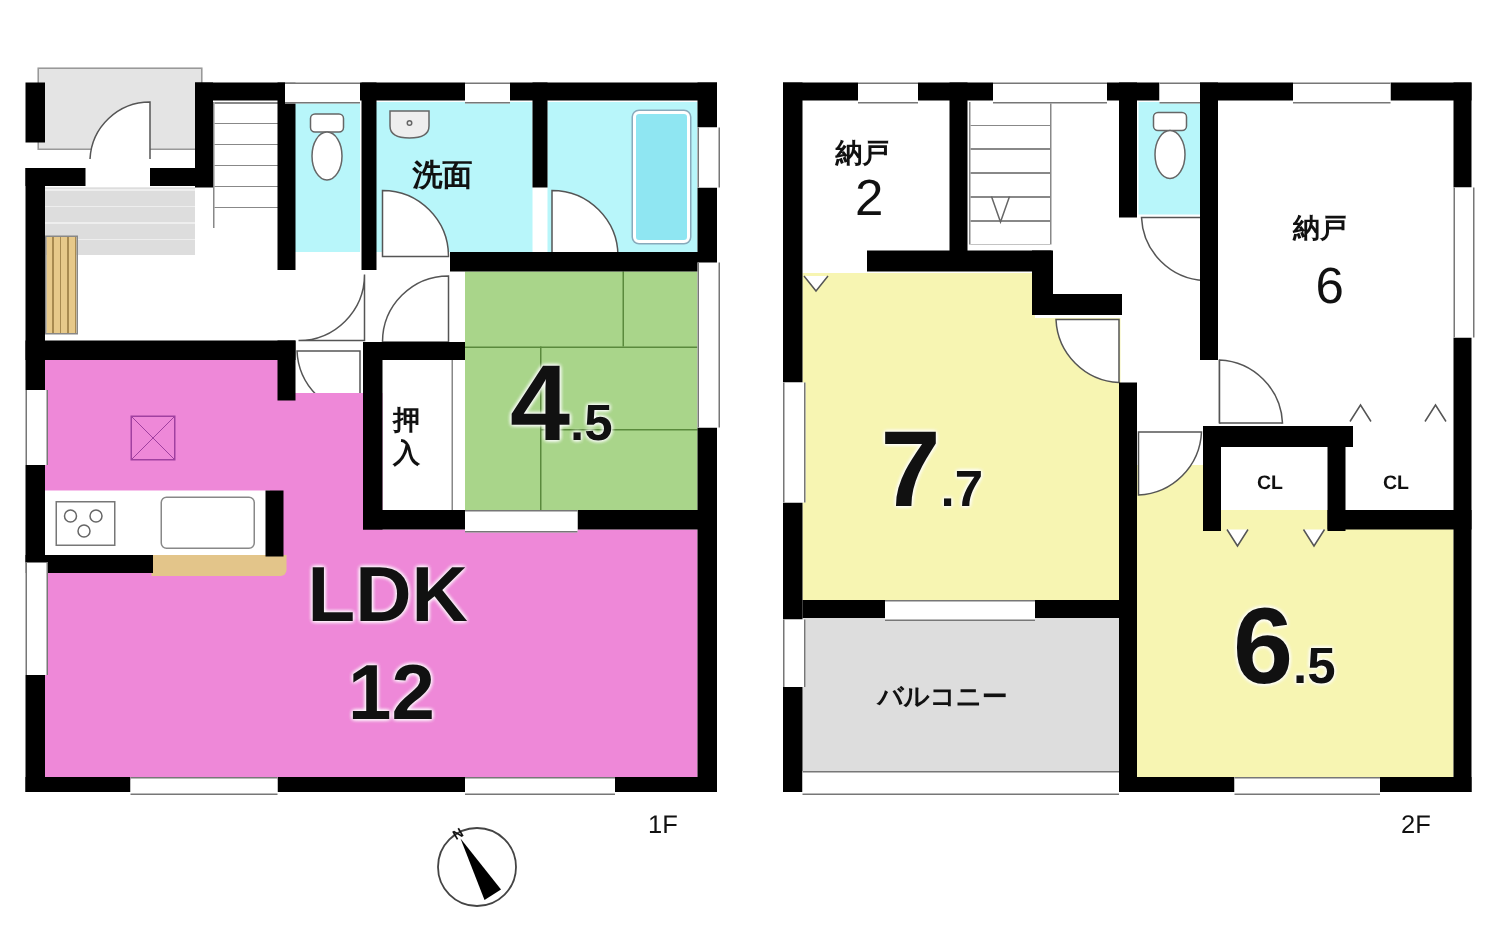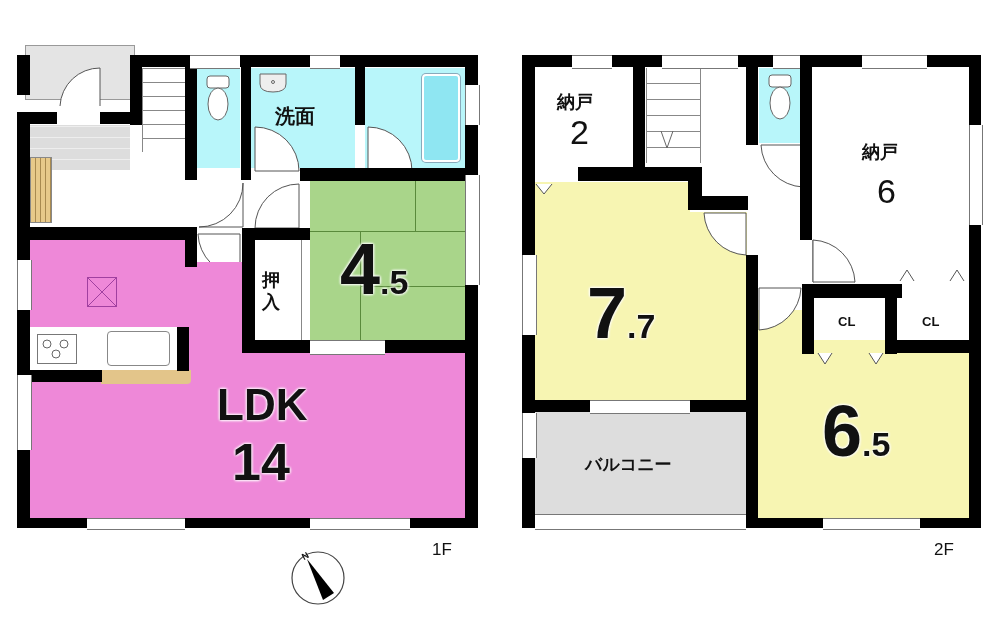--- a/index.html
+++ b/index.html
@@ -81,22 +81,22 @@
 
   <div class="abs" style="left:30px;top:327px;width:150px;height:43px;background:#fff;"></div>
   <div class="abs" style="left:37px;top:334px;width:40px;height:30px;border:1px solid #777;"></div>
   <svg style="left:37px;top:334px" width="40" height="30">
       <circle cx="10" cy="10" r="4" fill="none" stroke="#666"></circle>
       <circle cx="27" cy="10" r="4" fill="none" stroke="#666"></circle>
       <circle cx="19" cy="20" r="4" fill="none" stroke="#666"></circle>
     </svg>
   <div class="abs" style="left:107px;top:331px;width:63px;height:35px;border:1px solid #888;border-radius:4px;"></div>
   <div class="abs" style="left:101px;top:370px;width:90px;height:14px;background:#e3c58a;border-radius:0 0 4px 0;"></div>
-  <div class="abs big" style="left:205px;top:380px;font-size:44px;margin-left:12px;">LDK</div>
-  <div class="abs big" style="left:232px;top:432px;font-size:52px;">14</div>
+  <div class="abs big" style="left:205px;top:367px;font-size:52px;">LDK</div>
+  <div class="abs big" style="left:232px;top:432px;font-size:52px;">12</div>
 
   <div class="wall" style="left:17px;top:55px;width:13px;height:40px;"></div>
   <div class="wall" style="left:17px;top:112px;width:13px;height:148px;"></div>
   <div class="wall" style="left:17px;top:310px;width:13px;height:65px;"></div>
   <div class="wall" style="left:17px;top:450px;width:13px;height:78px;"></div>
   <div class="wall" style="left:17px;top:518px;width:70px;height:10px;"></div>
   <div class="wall" style="left:185px;top:518px;width:125px;height:10px;"></div>
   <div class="wall" style="left:410px;top:518px;width:68px;height:10px;"></div>
   <div class="wall" style="left:465px;top:55px;width:13px;height:30px;"></div>
   <div class="wall" style="left:465px;top:125px;width:13px;height:50px;"></div>

